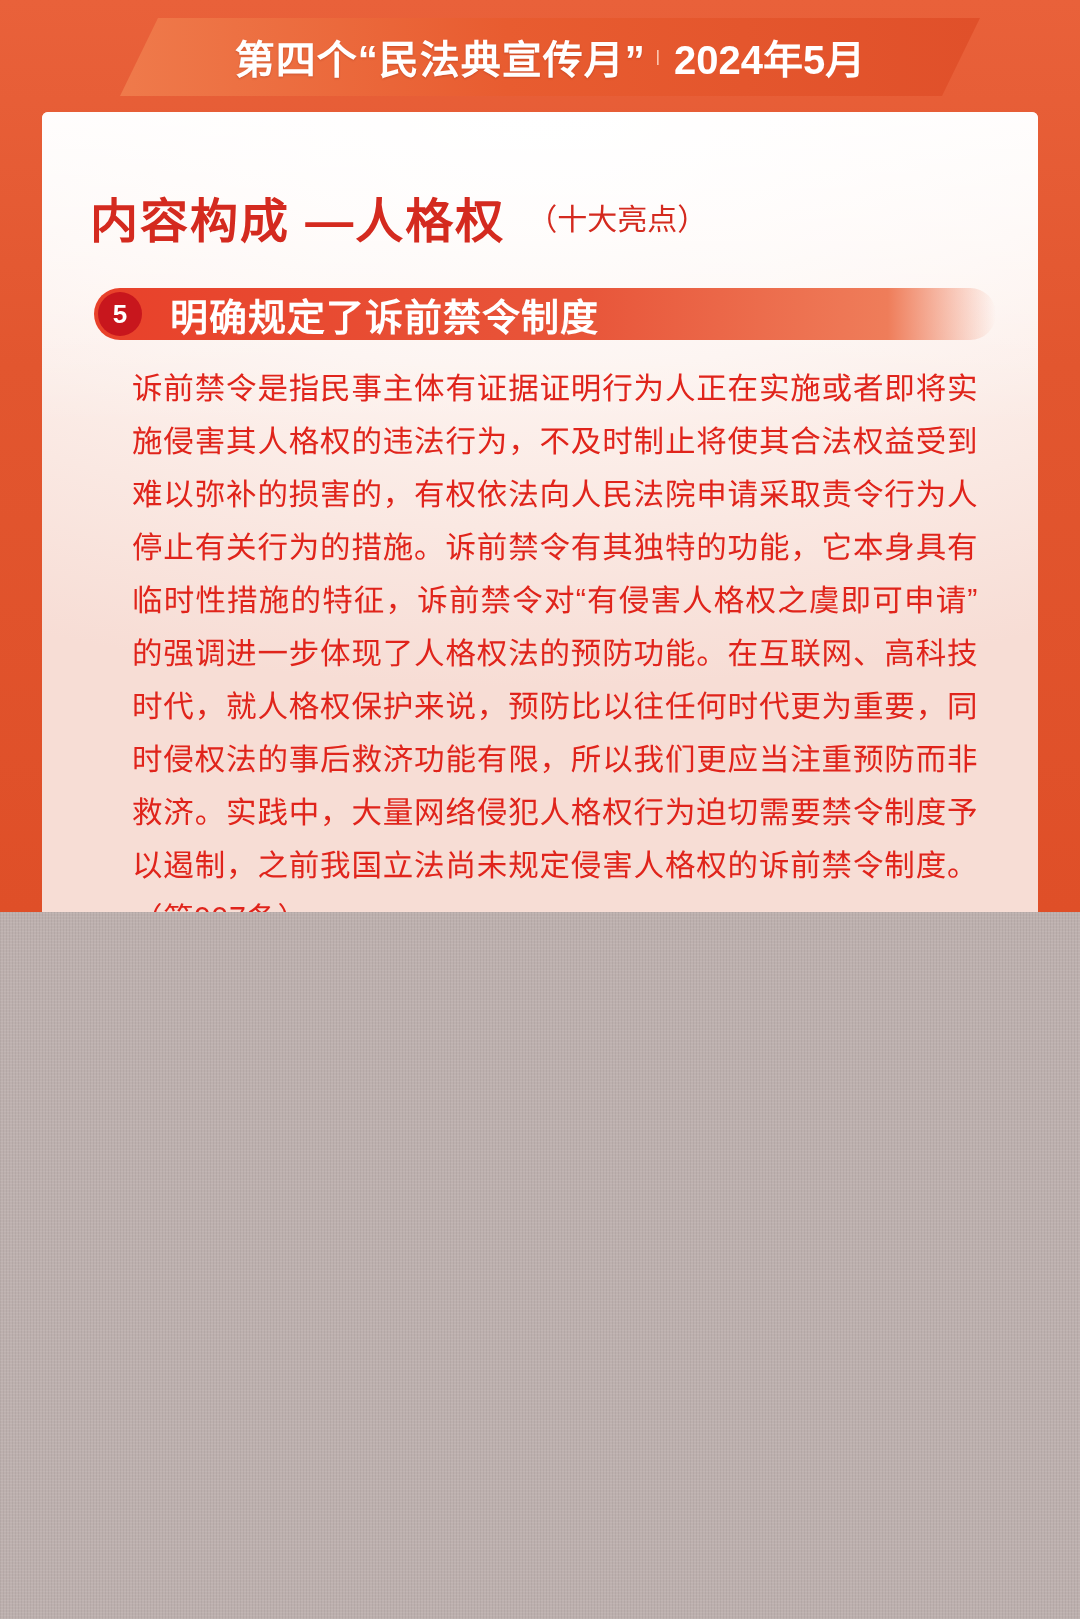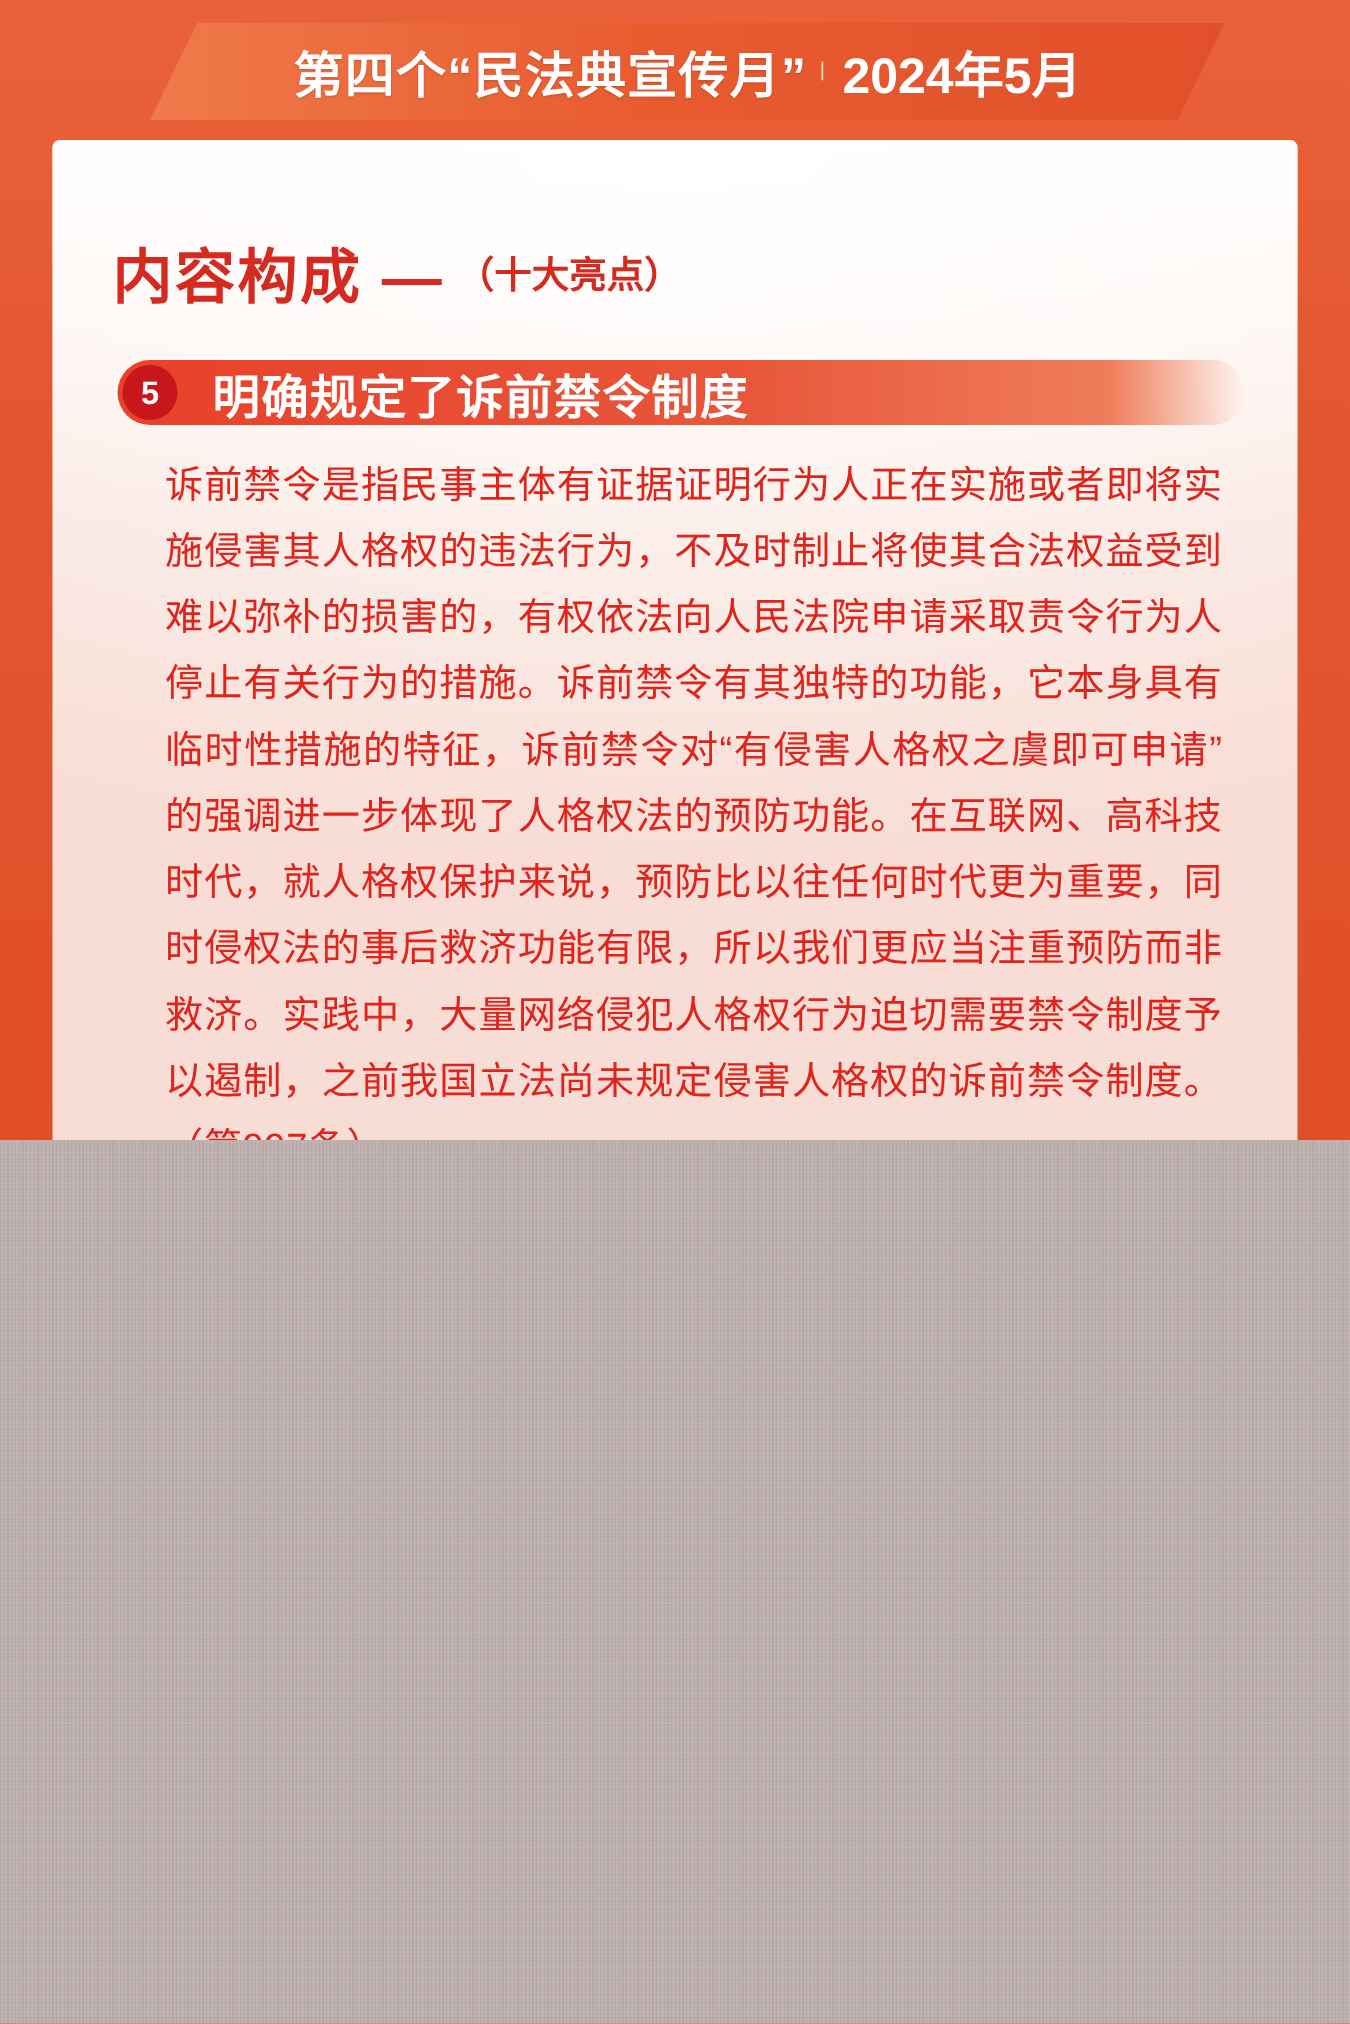--- a/index.html
+++ b/index.html
@@ -101,23 +101,23 @@
     letter-spacing: 2px;
   }
   .section-title .t2 {
     font-size: 48px;
     font-weight: bold;
     color: #d42a1f;
     letter-spacing: 2px;
   }
   .section-title .t3 {
     font-size: 30px;
-    font-weight: bold;
+    font-weight: normal;
     color: #d42a1f;
-    margin-left: 10px;
+    margin-left: 22px;
   }
 
   .item-bar {
     position: relative;
     z-index: 2;
     margin: 36px 42px 0 52px;
     height: 52px;
     background: linear-gradient(90deg, #e8412a 0%, #e8563a 55%, #ef7d5a 88%, rgba(239,125,90,0) 100%);
     border-radius: 26px;
     display: flex;
@@ -191,20 +191,21 @@
       <span class="header-title">第四个“民法典宣传月”</span>
       <span class="header-sep">|</span>
       <span class="header-date">2024年5月</span>
     </div>
   </div>
 
   <div class="card">
 
     <div class="section-title">
       <span class="t1">内容构成 — </span>
+      <span class="t2">人格权</span>
       <span class="t3">（十大亮点）</span>
     </div>
 
     <div class="item-bar">
       <span class="item-num">5</span>
       <span class="item-label">明确规定了诉前禁令制度</span>
     </div>
 
     <div class="body-text">诉前禁令是指民事主体有证据证明行为人正在实施或者即将实施侵害其人格权的违法行为，不及时制止将使其合法权益受到难以弥补的损害的，有权依法向人民法院申请采取责令行为人停止有关行为的措施。诉前禁令有其独特的功能，它本身具有临时性措施的特征，诉前禁令对“有侵害人格权之虞即可申请”的强调进一步体现了人格权法的预防功能。在互联网、高科技时代，就人格权保护来说，预防比以往任何时代更为重要，同时侵权法的事后救济功能有限，所以我们更应当注重预防而非救济。实践中，大量网络侵犯人格权行为迫切需要禁令制度予以遏制，之前我国立法尚未规定侵害人格权的诉前禁令制度。（第997条）</div>
 

